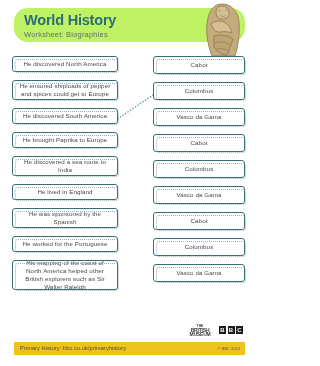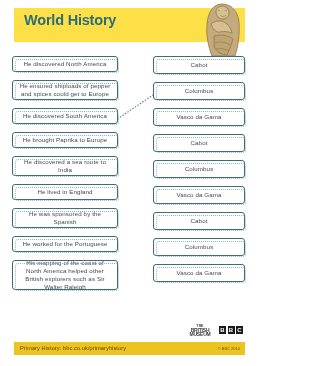--- a/index.html
+++ b/index.html
@@ -8,21 +8,22 @@
     background:#ffffff;
     font-family:"Liberation Sans", sans-serif;
     overflow:hidden;
     position:relative;
   }
   .page{position:absolute;inset:0;background:#fff;}
 
   
   .header{
     position:absolute;left:14px;top:8px;width:231px;height:34px;
-    background:#fde047;
+    background:#bef264;
+    border-radius:14px;
   }
   .header-title{
     position:absolute;left:10px;top:4px;
     font-size:14.5px;font-weight:bold;color:#2d6d78;
     letter-spacing:-0.2px;
   }
   .header-sub{
     position:absolute;left:10px;top:22px;
     font-size:7.5px;color:#5d6f6f;letter-spacing:0.2px;
   }
@@ -104,20 +105,21 @@
     font-size:6px;font-weight:bold;text-align:center;line-height:8px;
   }
 </style>
 </head>
 <body>
 
 <div class="page">
 
   <div class="header">
     <div class="header-title">World History</div>
+    <div class="header-sub">Worksheet: Biographies</div>
   </div>
 
   <svg class="statue" viewBox="0 0 45 56">
     <g fill="#c4ab7d" stroke="#8d7748" stroke-width="0.8">
       <path d="M14 54 C10 44 8 32 9 22 C10 10 15 2 24 2 C33 2 40 9 41 20 C42 32 40 45 37 54 Z"></path>
       <path d="M18 10 C18 6 21 4 24 4 C28 4 31 7 31 11 C31 15 28 17 24 17 C21 17 18 14 18 10 Z" fill="#d6bf94"></path>
       <path d="M13 22 C16 19 22 18 26 20 C30 22 33 26 34 31 C31 30 27 29 22 30 C18 31 15 27 13 22 Z" fill="#d6bf94"></path>
       <path d="M16 34 C22 32 30 33 35 37 C33 43 31 49 29 53 C24 53 19 50 16 45 Z" fill="#bda473"></path>
     </g>
     <g fill="none" stroke="#8d7748" stroke-width="0.6">

